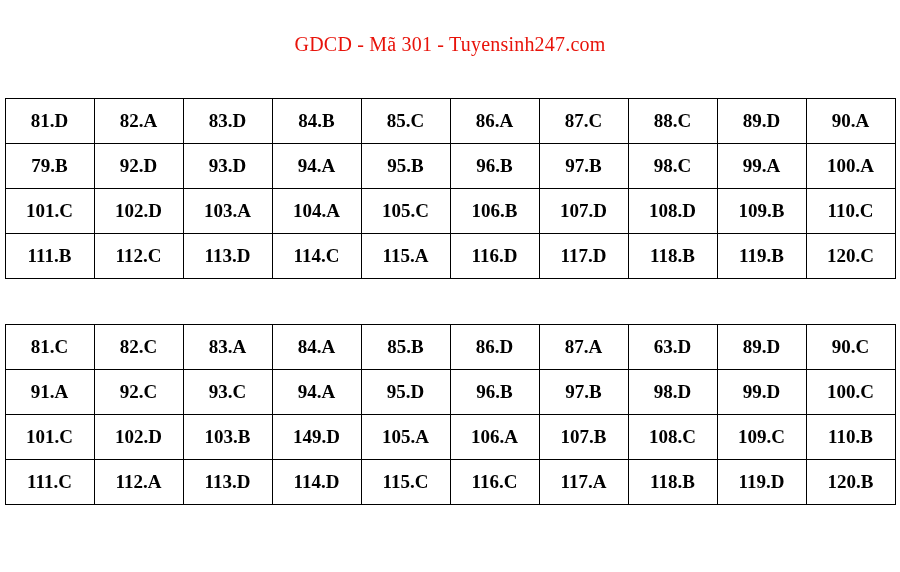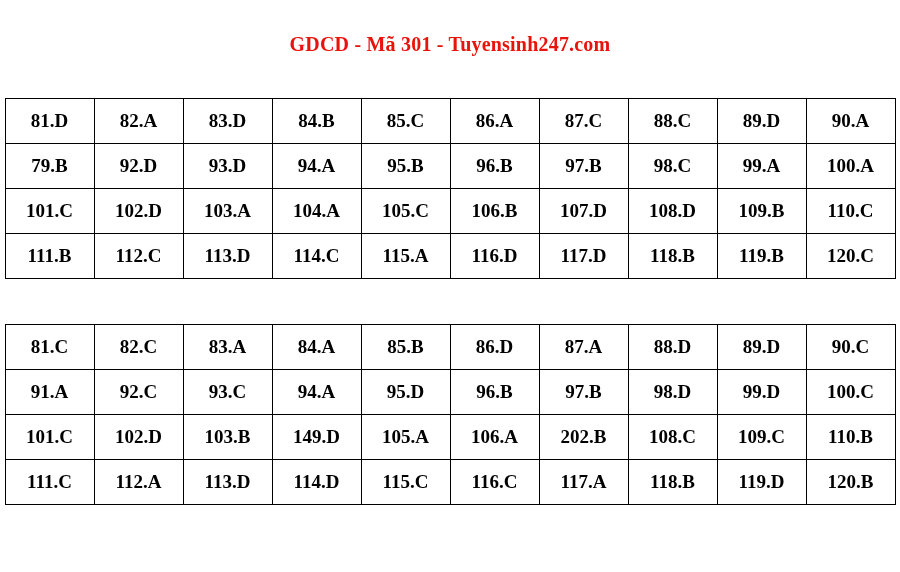--- a/index.html
+++ b/index.html
@@ -19,21 +19,21 @@
     box-sizing: border-box;
     padding: 0;
   }
   .block {
     width: 900px;
   }
   .block-title {
     text-align: center;
     color: #e8130a;
     font-family: "Liberation Serif", serif;
-    font-weight: bold;
+    font-weight: normal;
     font-size: 20px;
     letter-spacing: 0.2px;
   }
   .block1 .block-title { padding-top: 33px; padding-bottom: 0; }
   .block2 .block-title { padding-top: 26px; padding-bottom: 0; }
 
   table.answers {
     border-collapse: collapse;
     table-layout: fixed;
     margin: 0 auto;
@@ -122,21 +122,21 @@
     <table class="answers">
       <tbody>
         <tr>
           <td>81.C</td>
           <td>82.C</td>
           <td>83.A</td>
           <td>84.A</td>
           <td>85.B</td>
           <td>86.D</td>
           <td>87.A</td>
-          <td>88.D</td>
+          <td>63.D</td>
           <td>89.D</td>
           <td>90.C</td>
         </tr>
         <tr>
           <td>91.A</td>
           <td>92.C</td>
           <td>93.C</td>
           <td>94.A</td>
           <td>95.D</td>
           <td>96.B</td>
@@ -145,21 +145,21 @@
           <td>99.D</td>
           <td>100.C</td>
         </tr>
         <tr>
           <td>101.C</td>
           <td>102.D</td>
           <td>103.B</td>
           <td>149.D</td>
           <td>105.A</td>
           <td>106.A</td>
-          <td>202.B</td>
+          <td>107.B</td>
           <td>108.C</td>
           <td>109.C</td>
           <td>110.B</td>
         </tr>
         <tr>
           <td>111.C</td>
           <td>112.A</td>
           <td>113.D</td>
           <td>114.D</td>
           <td>115.C</td>

